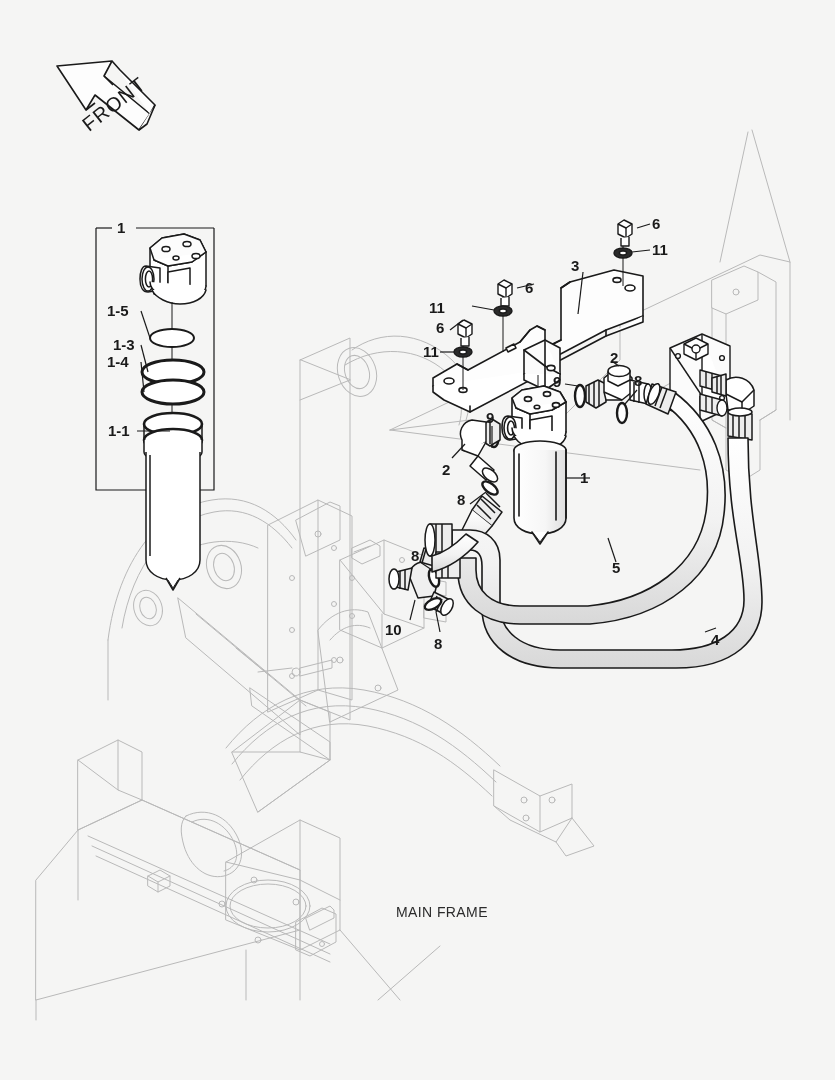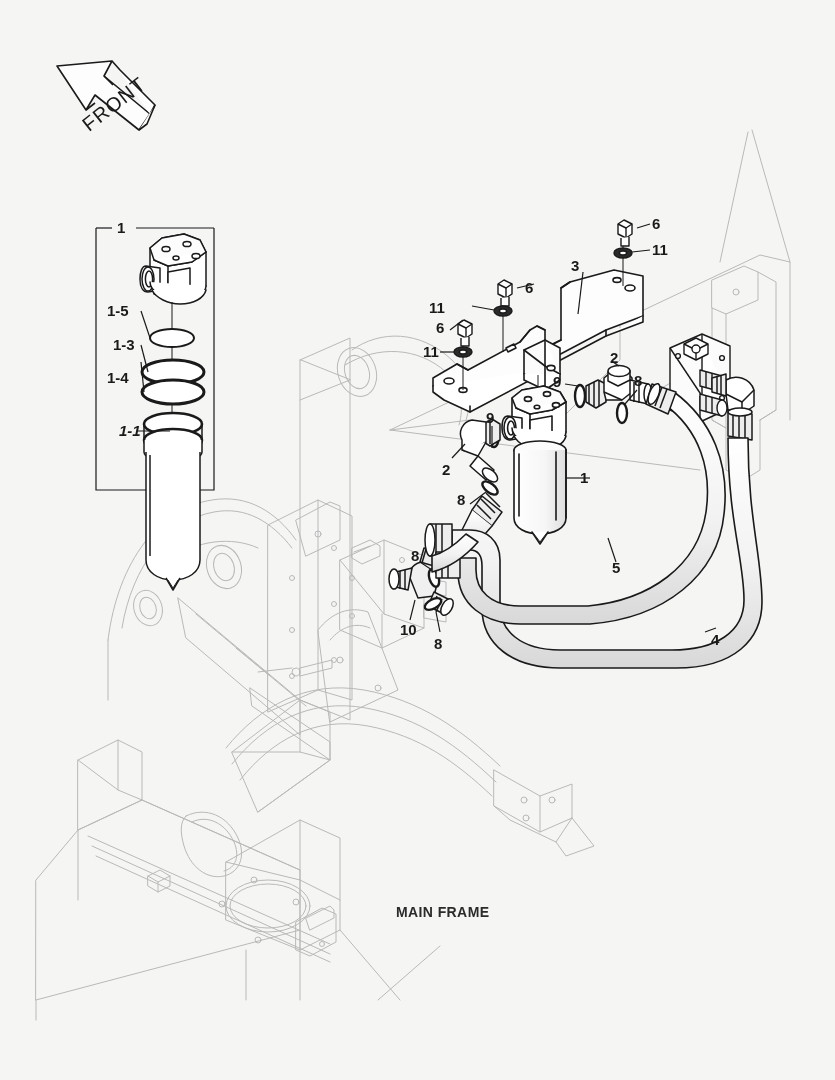--- a/index.html
+++ b/index.html
@@ -17,21 +17,21 @@
     font-family:"Liberation Sans", sans-serif;
     font-weight:bold;
     font-size:15px;
     color:#1a1a1a;
     white-space:nowrap;
     line-height:1;
   }
   .frame-lbl{
     position:absolute;
     font-family:"Liberation Sans", sans-serif;
-    font-weight:bold;
+    font-weight:normal;
     font-size:14px;
     letter-spacing:.4px;
     color:#2b2b2b;
     white-space:nowrap;
   }
   .front-text{
     position:absolute;
     font-family:"Liberation Sans", sans-serif;
     font-size:20px;
     font-weight:normal;
@@ -261,22 +261,22 @@
       <path d="M141 311 L150 338"></path>
       <path d="M141 345 L148 372"></path>
       <path d="M141 362 L144 392"></path>
       <path d="M137 431 L170 431"></path>
     </g>
   </svg>
 
   <div class="lbl" style="left:117px;top:220px;">1</div>
   <div class="lbl" style="left:107px;top:303px;">1-5</div>
   <div class="lbl" style="left:113px;top:337px;">1-3</div>
-  <div class="lbl" style="left:107px;top:354px;margin-top:16px;">1-4</div>
-  <div class="lbl" style="left:119px;top:423px;font-style:italic;">1-1</div>
+  <div class="lbl" style="left:107px;top:354px;">1-4</div>
+  <div class="lbl" style="left:108px;top:423px;">1-1</div>
 
   <svg class="layer" viewBox="0 0 835 1080">
     <defs>
       <linearGradient id="hoseShade" x1="0" y1="0" x2="0" y2="1">
         <stop offset="0%" stop-color="#ffffff"></stop>
         <stop offset="55%" stop-color="#f2f2f2"></stop>
         <stop offset="100%" stop-color="#d8d8d8"></stop>
       </linearGradient>
       <linearGradient id="bodyShade" x1="0" y1="0" x2="1" y2="0">
         <stop offset="0%" stop-color="#ffffff"></stop>
@@ -615,18 +615,18 @@
   <div class="lbl" style="left:610px;top:350px;">2</div>
   <div class="lbl" style="left:634px;top:373px;">8</div>
   <div class="lbl" style="left:553px;top:374px;">9</div>
   <div class="lbl" style="left:486px;top:410px;">9</div>
   <div class="lbl" style="left:442px;top:462px;">2</div>
   <div class="lbl" style="left:457px;top:492px;">8</div>
   <div class="lbl" style="left:580px;top:470px;">1</div>
   <div class="lbl" style="left:612px;top:560px;">5</div>
   <div class="lbl" style="left:711px;top:632px;">4</div>
   <div class="lbl" style="left:411px;top:548px;">8</div>
-  <div class="lbl" style="left:400px;top:622px;">10</div>
+  <div class="lbl" style="left:385px;top:622px;">10</div>
   <div class="lbl" style="left:434px;top:636px;">8</div>
 
   <div class="frame-lbl" style="left:396px;top:904px;">MAIN FRAME</div>
 
 </div>
 
 </body></html>

